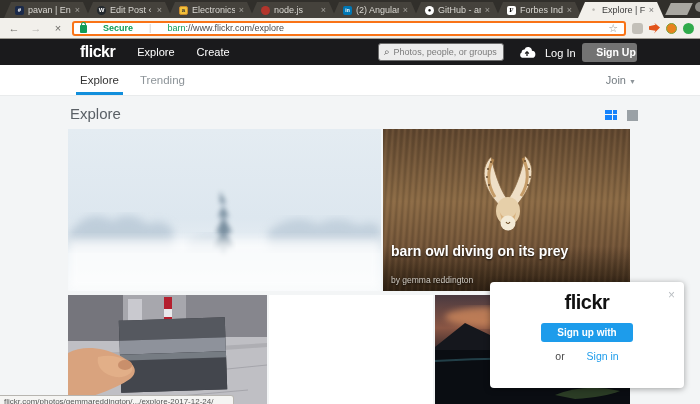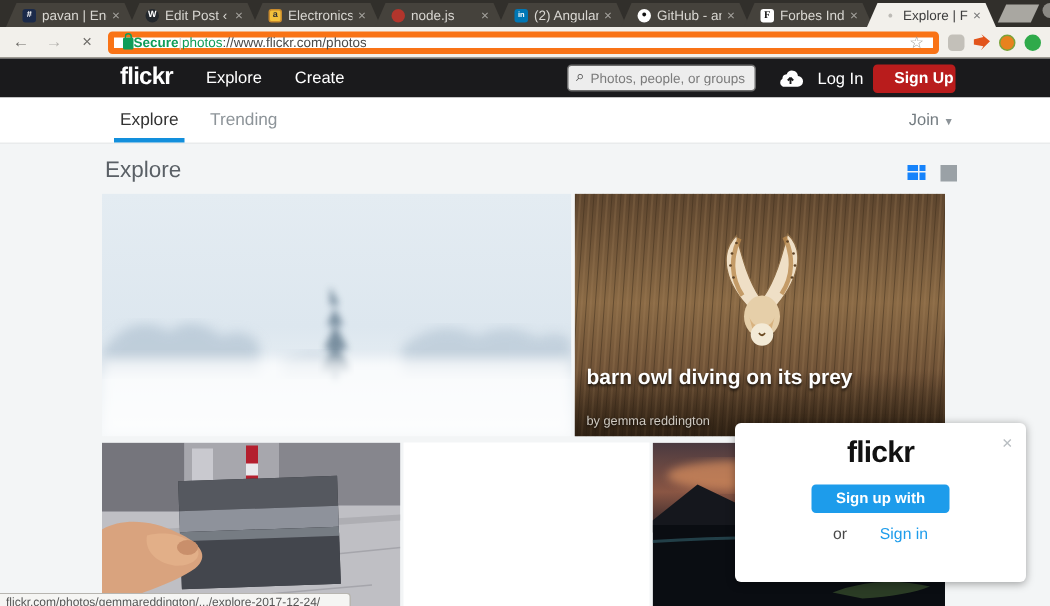--- a/index.html
+++ b/index.html
@@ -30,22 +30,22 @@
   #new-tab { position:absolute; left:668px; top:3px; width:22px; height:12px; background:#a9a7a1;
              transform:skewX(-25deg); cursor:pointer; }
   #corner-circle { position:absolute; left:695px; top:2px; width:10px; height:10px; border-radius:50%;
                    background:#8b8984; }
 
   
   #toolbar { position:absolute; left:0; top:18px; width:700px; height:21px; background:#f2f0eb;
              border-bottom:1px solid #9d9a93; display:flex; align-items:center; padding:0 6px; gap:6px; }
   .nav-btn { font-size:11px; color:#6e6c68; width:16px; text-align:center; cursor:pointer; line-height:1; }
   .nav-btn.disabled { color:#b5b3ae; }
-  #addressbar { flex:1; height:15px; background:#ffffff; border:4px solid #f97316; border-radius:3px;
-                display:flex; align-items:center; padding:0 6px; gap:0; }
+  #addressbar { flex:1; height:15px; background:#ffffff; border:2px solid #f97316; border-radius:3px;
+                display:flex; align-items:center; padding:0 6px; gap:16px; }
   #padlock { width:7px; height:8px; position:relative; background:#0f9d58; border-radius:1px; margin-top:2px; }
   #padlock:before { content:""; position:absolute; left:1px; top:-3px; width:3px; height:3px;
                     border:1px solid #0f9d58; border-bottom:none; border-radius:3px 3px 0 0; }
   .secure-label { font-size:9px; color:#0f9d58; font-weight:bold; }
   .url-divider { color:#d0cdc8; font-size:9px; }
   .url-text { font-size:9px; color:#4a4a4a; white-space:nowrap; overflow:hidden; }
   .url-scheme { color:#0f9d58; }
   #star-icon { font-size:11px; color:#9a9892; cursor:pointer; }
   .ext-icon { width:11px; height:11px; border-radius:2px; cursor:pointer; }
   .ext-gray { background:#c3c0b9; border-radius:3px; }
@@ -59,21 +59,21 @@
   #flogo { margin-left:80px; color:#fff; font-size:16px; font-weight:900; letter-spacing:-0.5px; cursor:pointer; }
   .fnav { color:#ffffff; font-size:11px; margin-left:22px; cursor:pointer; }
   #fsearch { position:absolute; left:378px; top:4px; width:126px; height:18px; background:rgba(255,255,255,0.92);
              border:1px solid #6b6b6b; border-radius:3px; display:flex; align-items:center; padding:0 5px; gap:4px; }
   #fsearch input { border:none; outline:none; background:transparent; width:100%; font-size:9px;
                    font-family:"Liberation Sans", sans-serif; color:#333; }
   #fsearch input::placeholder { color:#7b7b7b; }
   #mag-icon { font-size:10px; color:#4a4a4a; line-height:1; }
   #cloud-icon { position:absolute; left:518px; top:6px; width:18px; height:13px; cursor:pointer; }
   #login-link { position:absolute; left:545px; top:8px; color:#fff; font-size:11px; cursor:pointer; }
-  #signup-btn { position:absolute; left:582px; top:4px; width:55px; height:19px; background:#b91c1c;
+  #signup-btn { position:absolute; left:582px; top:4px; width:55px; height:19px; background:#737373;
                 border-radius:3px; color:#fff; font-size:10.5px; font-weight:bold; text-align:center;
                 line-height:19px; cursor:pointer;padding-left:13px; }
 
   
   #subnav { position:absolute; left:0; top:65px; width:700px; height:31px; background:#ffffff;
             border-bottom:1px solid #e9ebec; }
   .sn-item { position:absolute; top:9px; font-size:11.5px; cursor:pointer; }
   #sn-explore { left:80px; color:#333; }
   #sn-explore:after { content:""; position:absolute; left:-4px; right:-4px; bottom:-9px; height:3px; background:#128fdc; }
   #sn-trending { left:140px; color:#8d9499; }
@@ -169,21 +169,21 @@
   </div>
 
   <div id="toolbar">
     <span class="nav-btn">←</span>
     <span class="nav-btn disabled">→</span>
     <span class="nav-btn">×</span>
     <div id="addressbar">
       <span id="padlock"></span>
       <span class="secure-label">Secure</span>
       <span class="url-divider">|</span>
-      <span class="url-text"><span class="url-scheme">photos</span><span>://www.flickr.com/photos</span></span>
+      <span class="url-text"><span class="url-scheme">barn</span><span>://www.flickr.com/explore</span></span>
       <span style="flex:1"></span>
       <span id="star-icon">☆</span>
     </div>
     <span class="ext-icon ext-gray"></span>
     <span class="ext-icon ext-flame"></span>
     <span class="ext-icon ext-orange"></span>
     <span class="ext-icon ext-green"></span>
   </div>
 
   <div id="fheader">

